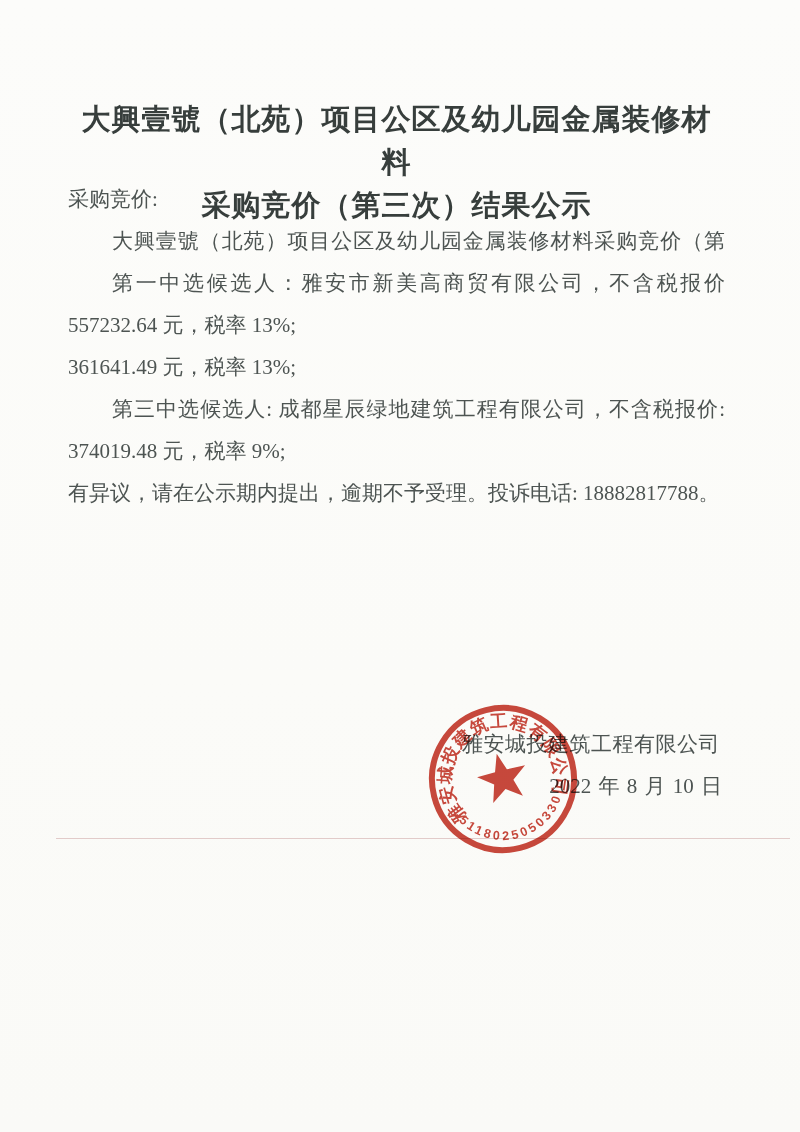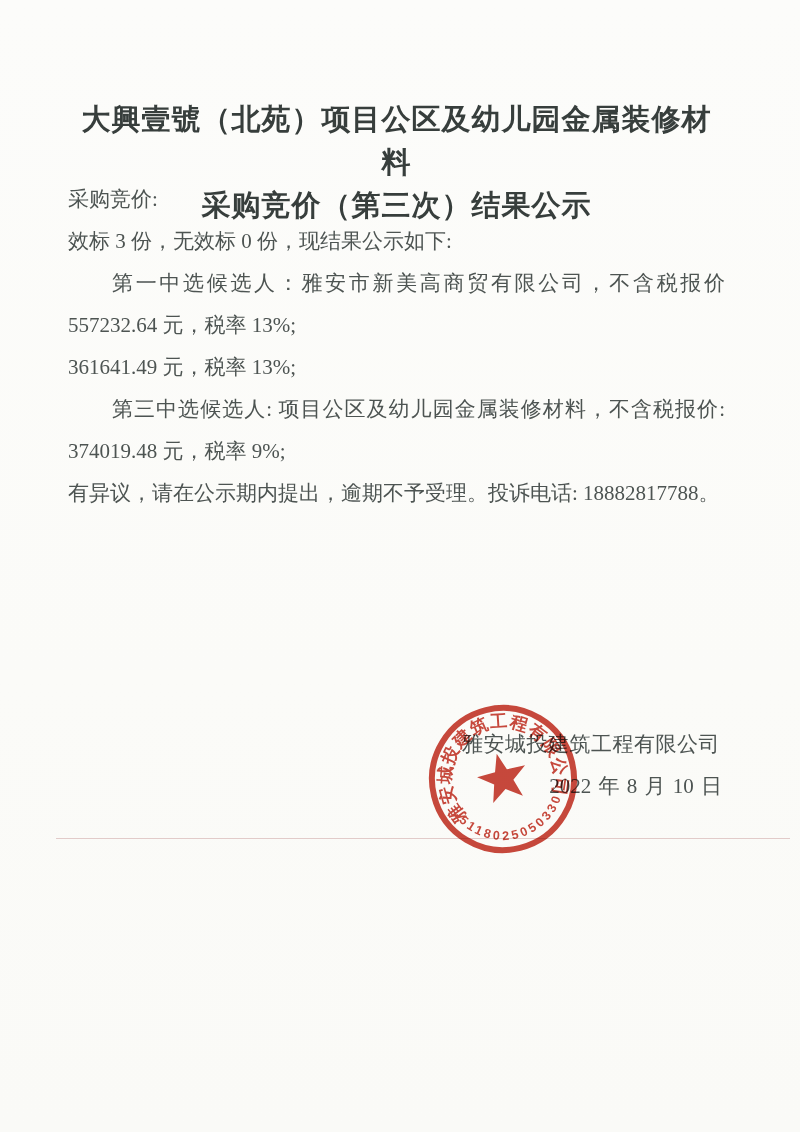--- a/index.html
+++ b/index.html
@@ -75,28 +75,28 @@
   <div class="content">
 
     <h1 class="title">
       <div>大興壹號（北苑）项目公区及幼儿园金属装修材料</div>
       <div>采购竞价（第三次）结果公示</div>
     </h1>
 
     <div class="body-block">
       <div class="line">采购竞价:</div>
 
-      <div class="line">效标 3 份，无效标 0 份，现结果公示如下:</div>
+      <div class="line just indent">大興壹號（北苑）项目公区及幼儿园金属装修材料采购竞价（第</div>
 
       <div class="line just indent">第一中选候选人：雅安市新美高商贸有限公司，不含税报价</div>
       <div class="line">557232.64 元，税率 13%;</div>
 
       <div class="line">361641.49 元，税率 13%;</div>
 
-      <div class="line just indent">第三中选候选人: 项目公区及幼儿园金属装修材料，不含税报价:</div>
+      <div class="line just indent">第三中选候选人: 成都星辰绿地建筑工程有限公司，不含税报价:</div>
       <div class="line">374019.48 元，税率 9%;</div>
 
       <div class="line">有异议，请在公示期内提出，逾期不予受理。投诉电话: 18882817788。</div>
     </div>
 
     <div class="signature">
       <div class="sig-company">雅安城投建筑工程有限公司</div>
       <div class="sig-date">2022 年 8 月 10 日</div>
     </div>
   </div>

